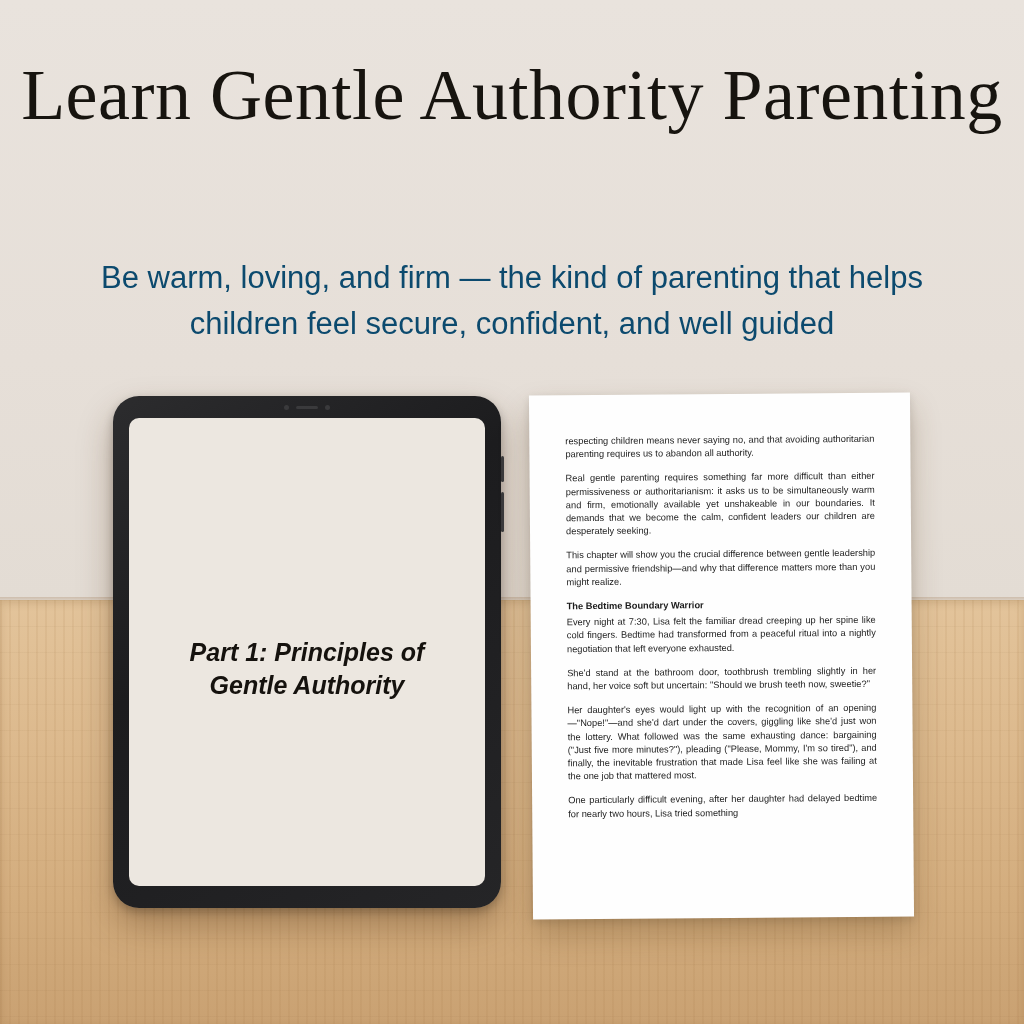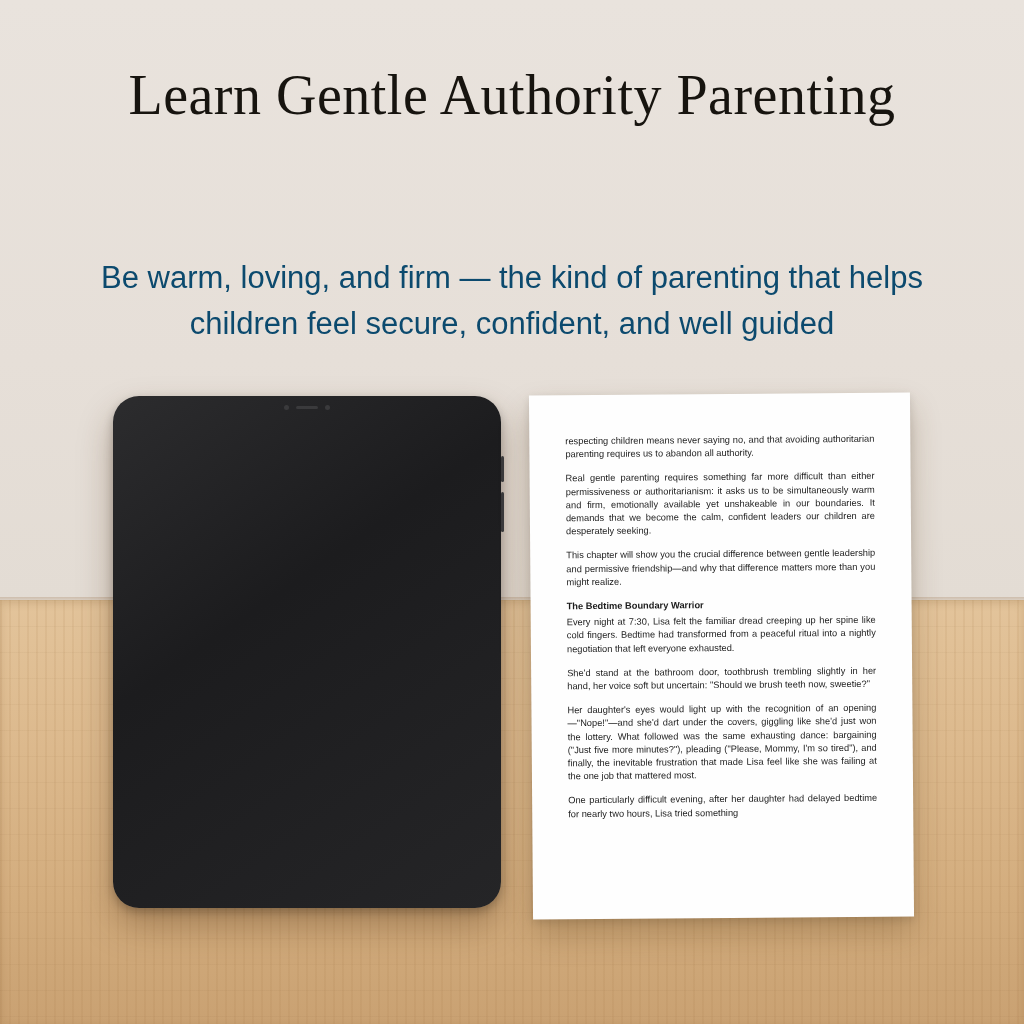--- a/index.html
+++ b/index.html
@@ -35,21 +35,21 @@
   .desk-seam{
     position:absolute; left:0; top:597px; width:1024px; height:5px;
     background:linear-gradient(180deg, rgba(150,110,70,0.28), rgba(150,110,70,0.02));
   }
 
   
   .headline{
     position:absolute; left:0; top:56px; width:1024px;
     text-align:center;
     font-family:"Liberation Serif", serif;
-    font-size:56px;
+    font-size:72px;
     line-height:78px;
     letter-spacing:0.5px;
     color:#17140f;
     font-weight:400;
   }
   .subhead{
     position:absolute; left:80px; top:255px; width:864px;
     text-align:center;
     font-family:"Liberation Sans", sans-serif;
     font-size:31px;
@@ -129,20 +129,23 @@
 <div class="subhead">Be warm, loving, and firm — the kind of parenting that helps children feel secure, confident, and well guided</div>
 
 <div class="tablet">
   <div class="cam-bar">
     <span class="cam-dot"></span>
     <span class="cam-slot"></span>
     <span class="cam-dot"></span>
   </div>
   <div class="tablet-btn"></div>
   <div class="tablet-btn b2"></div>
+  <div class="tablet-inner">
+    <div class="tablet-title">Part 1: Principles of Gentle Authority</div>
+  </div>
 </div>
 
 <div class="paper">
   <div class="paper-body">
     <p>respecting children means never saying no, and that avoiding authoritarian parenting requires us to abandon all authority.</p>
     <p>Real gentle parenting requires something far more difficult than either permissiveness or authoritarianism: it asks us to be simultaneously warm and firm, emotionally available yet unshakeable in our boundaries. It demands that we become the calm, confident leaders our children are desperately seeking.</p>
     <p>This chapter will show you the crucial difference between gentle leadership and permissive friendship—and why that difference matters more than you might realize.</p>
     <p class="h tight">The Bedtime Boundary Warrior</p>
     <p>Every night at 7:30, Lisa felt the familiar dread creeping up her spine like cold fingers. Bedtime had transformed from a peaceful ritual into a nightly negotiation that left everyone exhausted.</p>
     <p>She'd stand at the bathroom door, toothbrush trembling slightly in her hand, her voice soft but uncertain: "Should we brush teeth now, sweetie?"</p>

